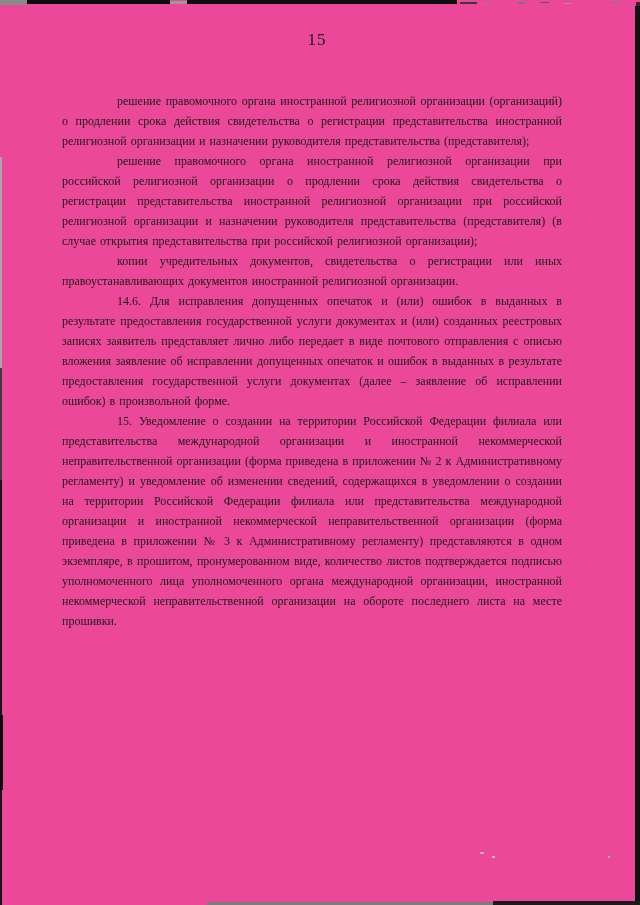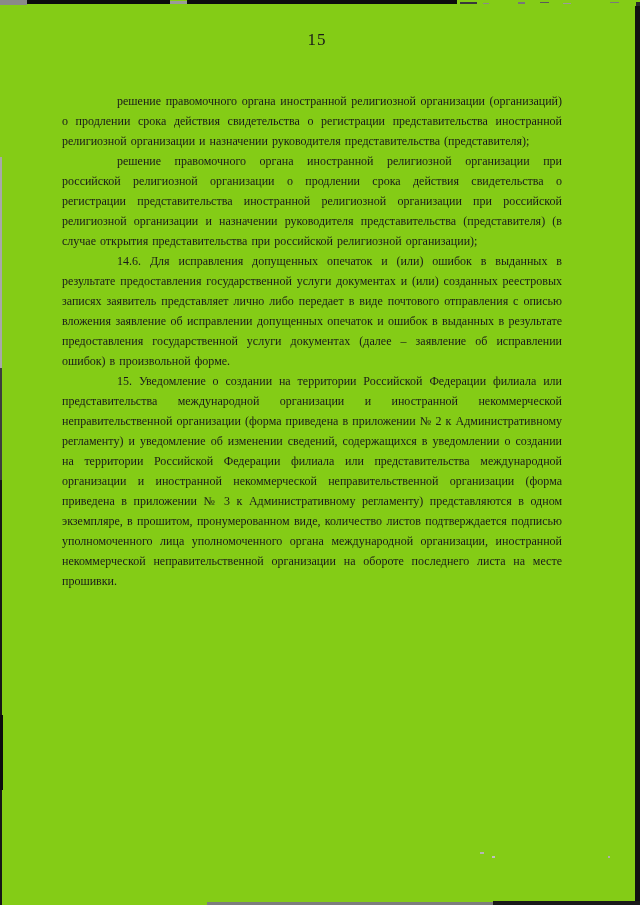--- a/index.html
+++ b/index.html
@@ -4,21 +4,21 @@
 <style>
   html, body {
     margin: 0;
     padding: 0;
     background: #ffffff;
   }
   .page {
     position: relative;
     width: 640px;
     height: 905px;
-    background: #84cc16;
+    background: #ec4899;
     overflow: hidden;
     font-family: "Liberation Serif", "DejaVu Serif", serif;
     color: #1a1a1a;
   }
   
   .artifact { position: absolute; }
   .top-seg1  { left:0;   top:0; width:27px;  height:5px; background:#8a8a8a; }
   .top-seg2  { left:27px; top:0; width:143px; height:4px; background:#0c0c0c; }
   .top-seg3  { left:170px; top:1px; width:17px; height:3px; background:#9a9a9a; }
   .top-seg4  { left:187px; top:0; width:270px; height:4px; background:#0d0d0d; }
@@ -91,17 +91,18 @@
   <div class="artifact bot-seg2"></div>
   <div class="artifact speck1"></div>
   <div class="artifact speck2"></div>
   <div class="artifact speck3"></div>
 
   <div class="page-number">15</div>
 
   <div class="content">
     <p>решение правомочного органа иностранной религиозной организации (организаций) о продлении срока действия свидетельства о регистрации представительства иностранной религиозной организации и назначении руководителя представительства (представителя);</p>
     <p>решение правомочного органа иностранной религиозной организации при российской религиозной организации о продлении срока действия свидетельства о регистрации представительства иностранной религиозной организации при российской религиозной организации и назначении руководителя представительства (представителя) (в случае открытия представительства при российской религиозной организации);</p>
+    <p>копии учредительных документов, свидетельства о регистрации или иных правоустанавливающих документов иностранной религиозной организации.</p>
     <p>14.6. Для исправления допущенных опечаток и (или) ошибок в выданных в результате предоставления государственной услуги документах и (или) созданных реестровых записях заявитель представляет лично либо передает в виде почтового отправления с описью вложения заявление об исправлении допущенных опечаток и ошибок в выданных в результате предоставления государственной услуги документах (далее – заявление об исправлении ошибок) в произвольной форме.</p>
     <p>15. Уведомление о создании на территории Российской Федерации филиала или представительства международной организации и иностранной некоммерческой неправительственной организации (форма приведена в приложении № 2 к Административному регламенту) и уведомление об изменении сведений, содержащихся в уведомлении о создании на территории Российской Федерации филиала или представительства международной организации и иностранной некоммерческой неправительственной организации (форма приведена в приложении № 3 к Административному регламенту) представляются в одном экземпляре, в прошитом, пронумерованном виде, количество листов подтверждается подписью уполномоченного лица уполномоченного органа международной организации, иностранной некоммерческой неправительственной организации на обороте последнего листа на месте прошивки.</p>
   </div>
 
 </div>
 
 </body></html>

